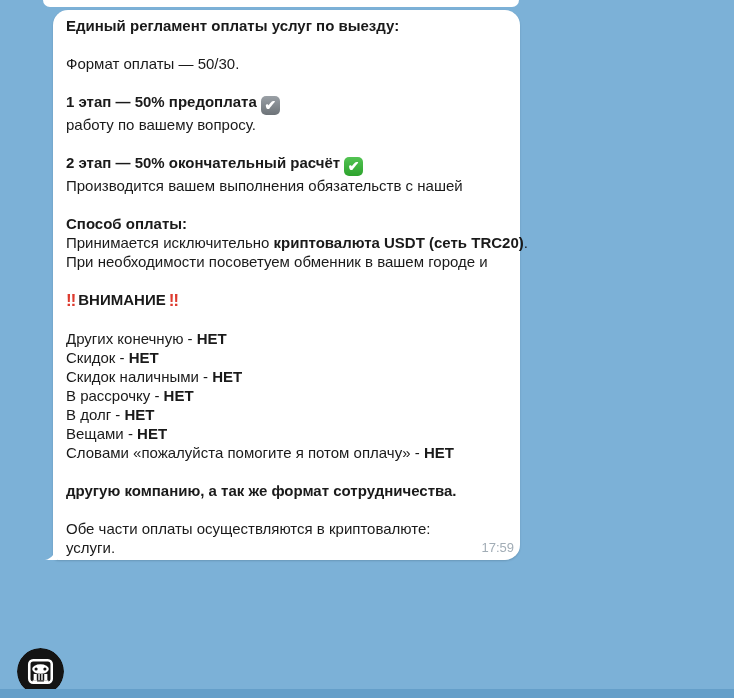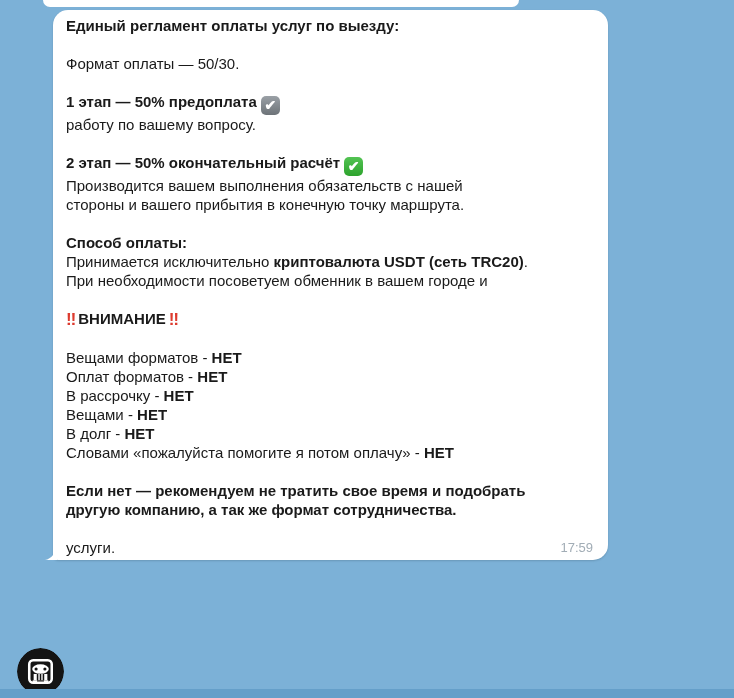--- a/index.html
+++ b/index.html
@@ -11,21 +11,21 @@
   }
   .bottom-strip{
     position:absolute;left:0;bottom:0;width:734px;height:9px;
     background:#659fc9;
   }
   .prev-bubble{
     position:absolute;left:43px;top:0;width:476px;height:7px;
     background:#ffffff;border-radius:0 0 10px 10px;
   }
   .bubble{
-    position:absolute;left:53px;top:10px;width:555px;box-sizing:border-box;
+    position:absolute;left:53px;top:10px;width:467px;box-sizing:border-box;
     background:#ffffff;border-radius:15px;border-bottom-left-radius:5px;
     padding:6px 14px 3px 13px;
     box-shadow:0 1px 2px rgba(16,35,47,0.18);
   }
   .tail{position:absolute;left:-8px;bottom:0;}
   .msg-line{
     font-size:15px;line-height:19px;color:#1a1a1a;white-space:nowrap;
     min-height:19px;
   }
   .msg-line .b{font-weight:bold;}
@@ -36,21 +36,21 @@
   }
   .check-gray{background:linear-gradient(180deg,#9aa0a6,#6d7378);}
   .check-green{background:linear-gradient(180deg,#53c353,#2da32d);}
   .bangbang{
     background:none;width:auto;height:auto;border-radius:0;
     color:#dd3b2f;font-size:17px;line-height:19px;vertical-align:-1px;
     margin:0 3px 0 0;letter-spacing:-1px;
   }
   .bangbang.trailing{margin:0 0 0 3px;}
   .timestamp{
-    position:absolute;right:15px;bottom:5px;
+    position:absolute;right:6px;bottom:5px;
     font-size:13px;color:#a2adb6;
   }
   .avatar{
     position:absolute;left:17px;top:648px;width:47px;height:47px;
     border-radius:50%;overflow:hidden;cursor:pointer;
   }
 </style>
 </head>
 <body>
 
@@ -63,38 +63,38 @@
   <div>
       <div class="msg-line"><span class="b">Единый регламент оплаты услуг по выезду:</span></div>
       <div class="msg-line"></div>
       <div class="msg-line"><span>Формат оплаты — 50/30.</span></div>
       <div class="msg-line"></div>
       <div class="msg-line"><span class="b">1 этап — 50% предоплата</span><span class="emoji check-gray">✔</span></div>
       <div class="msg-line"><span>работу по вашему вопросу.</span></div>
       <div class="msg-line"></div>
       <div class="msg-line"><span class="b">2 этап — 50% окончательный расчёт</span><span class="emoji check-green">✔</span></div>
       <div class="msg-line"><span>Производится вашем выполнения обязательств с нашей</span></div>
-      <div class="msg-line"><span>стороны и вашего прибытия в конечную точку маршрута.</span></div>
       <div class="msg-line"></div>
       <div class="msg-line"><span class="b">Способ оплаты:</span></div>
       <div class="msg-line"><span>Принимается исключительно </span><span class="b">криптовалюта USDT (сеть TRC20)</span><span>.</span></div>
       <div class="msg-line"><span>При необходимости посоветуем обменник в вашем городе и</span></div>
       <div class="msg-line"></div>
       <div class="msg-line"><span class="emoji bangbang">‼</span><span class="b">ВНИМАНИЕ</span><span class="emoji bangbang trailing">‼</span></div>
       <div class="msg-line"></div>
-      <div class="msg-line"><span>Вещами форматов - </span><span class="b">НЕТ</span></div>
-      <div class="msg-line"><span>Оплат форматов - </span><span class="b">НЕТ</span></div>
+      <div class="msg-line"><span>Других конечную - </span><span class="b">НЕТ</span></div>
+      <div class="msg-line"><span>Скидок - </span><span class="b">НЕТ</span></div>
+      <div class="msg-line"><span>Скидок наличными - </span><span class="b">НЕТ</span></div>
       <div class="msg-line"><span>В рассрочку - </span><span class="b">НЕТ</span></div>
+      <div class="msg-line"><span>В долг - </span><span class="b">НЕТ</span></div>
       <div class="msg-line"><span>Вещами - </span><span class="b">НЕТ</span></div>
-      <div class="msg-line"><span>В долг - </span><span class="b">НЕТ</span></div>
       <div class="msg-line"><span>Словами «пожалуйста помогите я потом оплачу» - </span><span class="b">НЕТ</span></div>
       <div class="msg-line"></div>
-      <div class="msg-line"><span class="b">Если нет — рекомендуем не тратить свое время и подобрать</span></div>
       <div class="msg-line"><span class="b">другую компанию, а так же формат сотрудничества.</span></div>
       <div class="msg-line"></div>
+      <div class="msg-line"><span>Обе части оплаты осуществляются в криптовалюте:</span></div>
       <div class="msg-line"><span>услуги.</span></div>
     </div>
   <div class="timestamp">17:59</div>
 </div>
 
 <div class="avatar">
   <svg width="47" height="47" viewBox="0 0 48 48">
     <circle cx="24" cy="24" r="24" fill="#141414"></circle>
     <rect x="12.5" y="12.5" width="23" height="23" rx="4" fill="none" stroke="#ffffff" stroke-width="2.6"></rect>
     <ellipse cx="24" cy="21.5" rx="8.5" ry="4.8" fill="#ffffff"></ellipse>

